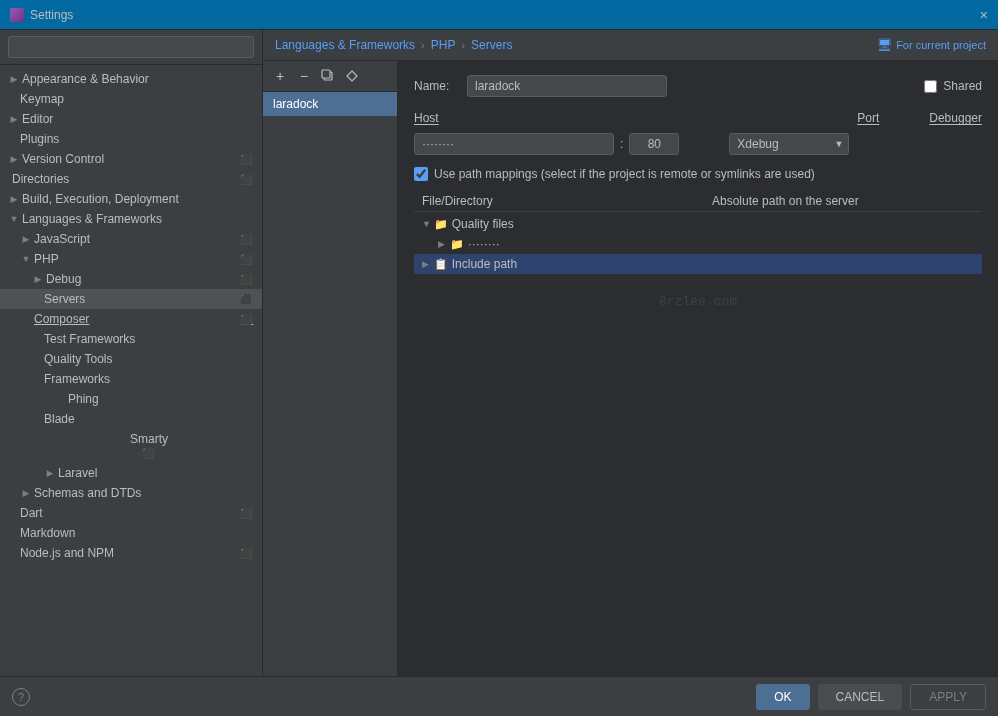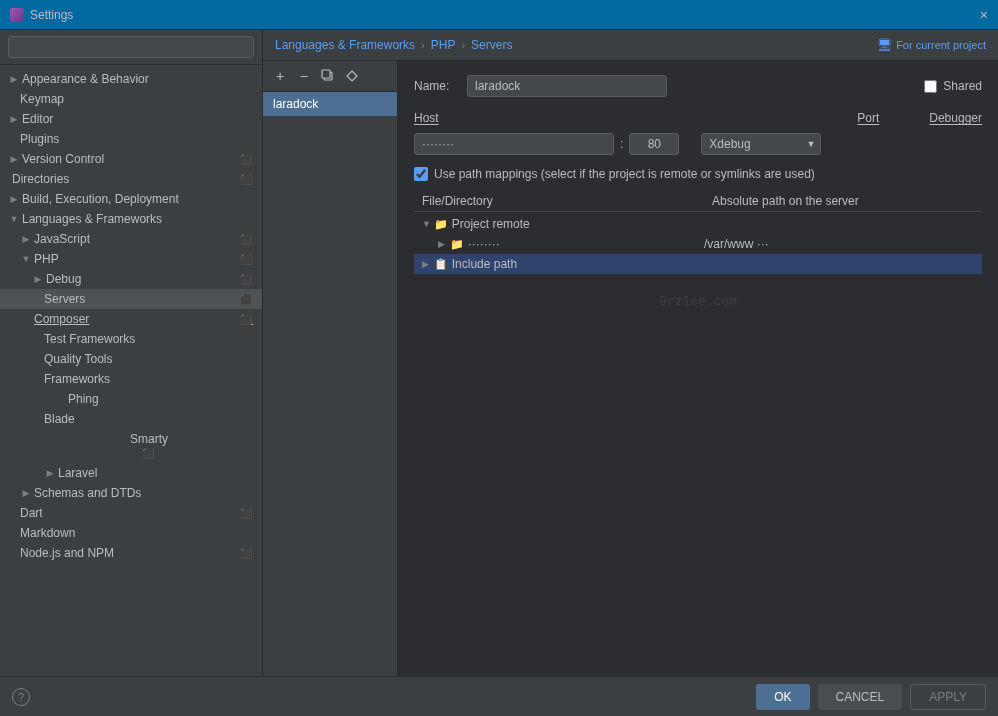--- a/index.html
+++ b/index.html
@@ -591,21 +591,21 @@
 
         <div style="display:flex; align-items:center; gap:30px; margin-bottom:8px;">
           <span style="color:#bbbcbd;text-decoration:underline;text-underline-offset:2px;">Host</span>
           <span style="margin-left:auto;color:#bbbcbd;text-decoration:underline;text-underline-offset:2px;">Port</span>
           <span style="margin-left:20px;color:#bbbcbd;text-decoration:underline;text-underline-offset:2px;">Debugger</span>
         </div>
         <div class="host-row" style="margin-bottom:12px;">
           <input class="host-input" type="text" value="········" style="width: 200px; background: rgb(69, 72, 74);">
           <span class="port-colon">:</span>
           <input class="port-input" type="text" value="80" style="">
-          <div class="select-wrapper" style="margin-left:16px;">
+          <div class="select-wrapper" style="margin-left:44px;">
             <select class="debugger-select">
               <option>Xdebug</option>
               <option>Zend Debugger</option>
             </select>
             <span class="select-arrow">▼</span>
           </div>
         </div>
 
         <div class="path-mapping-checkbox">
           <input type="checkbox" id="path-mapping-cb" checked="" style="">
@@ -615,28 +615,27 @@
         <div class="headers-row">
           <span class="file-dir-header">File/Directory</span>
           <span class="abs-path-header">Absolute path on the server</span>
         </div>
 
         <div class="file-tree">
 
           <div class="tree-section-header">
             <span class="row-arrow">▼</span>
             <span style="margin-right:4px;font-size:11px;">📁</span>
-            <span>Project remote</span>
+            <span>Quality files</span>
           </div>
 
           <div class="project-folder-row">
             <span class="row-arrow">▶</span>
             <span style="margin-right:4px;font-size:11px;">📁</span>
             <span style="flex:1; color:#bbbcbd; font-size:12px;">········</span>
-            <span style="width:270px; color:#bbbcbd; font-size:12px;">/var/www ···</span>
           </div>
 
           <div class="include-path-row">
             <span class="row-arrow">▶</span>
             <span style="margin-right:4px;font-size:11px;">📋</span>
             <span style="flex:1; color:#bbbcbd; font-size:12px;">Include path</span>
             <span style="width:270px; color:#2e436e; font-size:12px; background:#2e436e;">&nbsp;</span>
           </div>
         </div>
 

